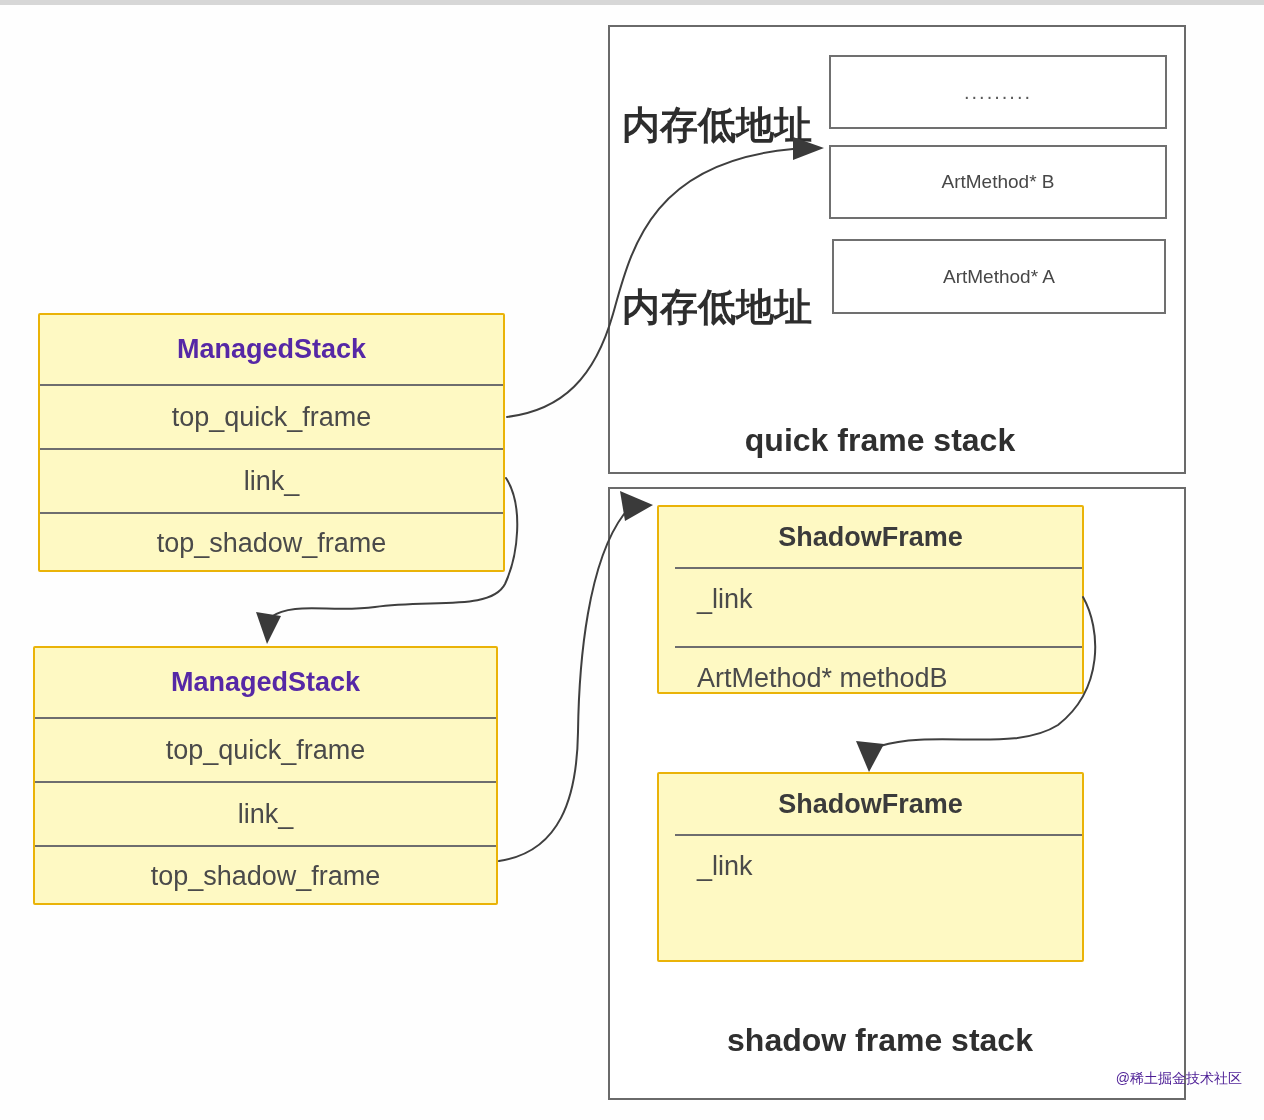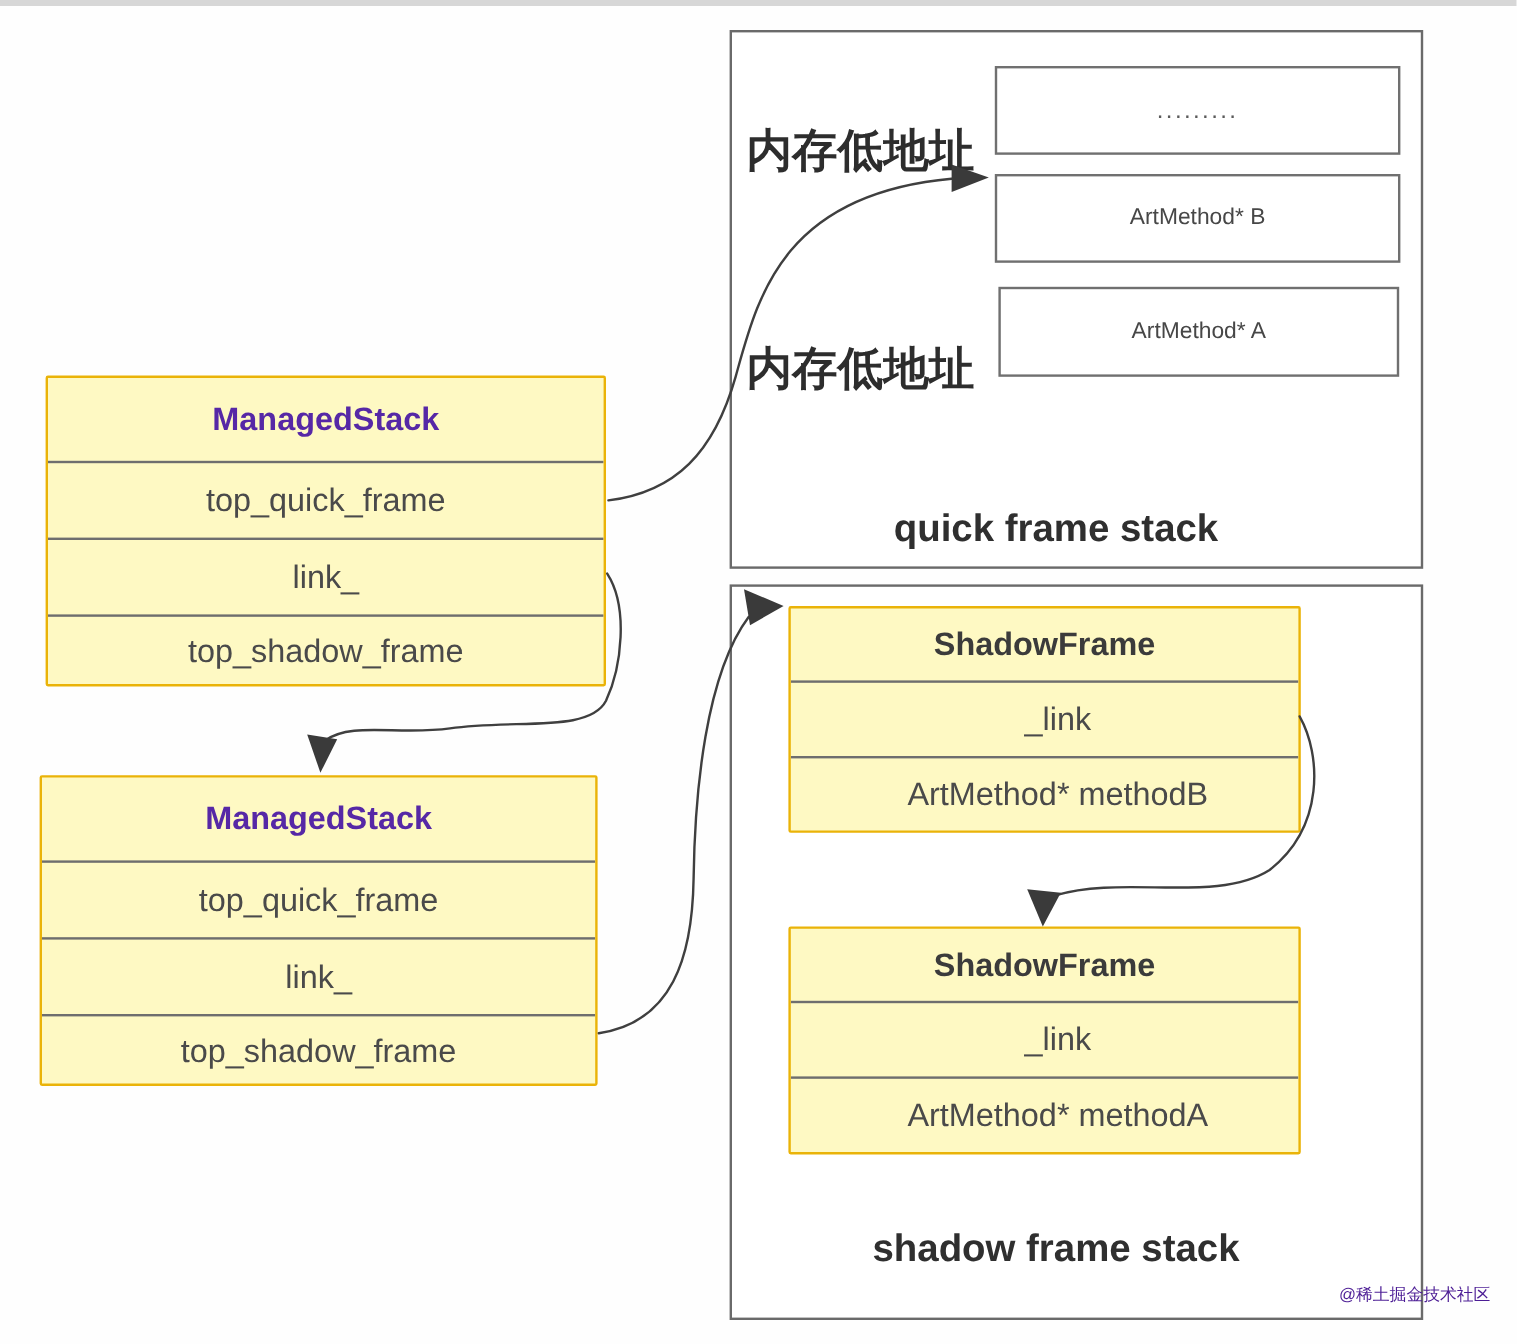--- a/index.html
+++ b/index.html
@@ -38,21 +38,21 @@
 
   .ms1{left:38px;top:313px;width:467px;height:259px;}
   .ms2{left:33px;top:646px;width:465px;height:259px;}
   .ms .title{height:69px;line-height:69px;color:#5628A6;}
   .ms .row{height:64px;line-height:62px;text-align:center;}
   .ms .row.last{height:76px;line-height:58px;}
 
   .sf1{left:47px;top:16px;width:427px;height:189px;}
   .sf2{left:47px;top:283px;width:427px;height:190px;}
   .sf .title{height:60px;line-height:60px;}
-  .sf .row{height:63px;line-height:61px;text-align:center;padding-left:22px;}
+  .sf .row{height:79px;line-height:61px;text-align:left;padding-left:22px;margin-left:16px;}
 
   .watermark{position:absolute;right:22px;top:1070px;font-size:14px;color:#4c1d95;z-index:6;white-space:nowrap;}
 
   svg.arrows{position:absolute;left:0;top:0;z-index:5;pointer-events:none;}
 </style>
 </head>
 <body>
 
 <div class="stage">
   <div class="topstrip"></div>
@@ -68,21 +68,20 @@
 
   <div class="container sfs">
     <div class="record sf sf1">
       <div class="title">ShadowFrame</div>
       <div class="row">_link</div>
       <div class="row">ArtMethod* methodB</div>
     </div>
     <div class="record sf sf2">
       <div class="title">ShadowFrame</div>
       <div class="row">_link</div>
-      <div class="row">ArtMethod* methodA</div>
     </div>
     <div class="stack-label">shadow frame stack</div>
   </div>
 
   <div class="record ms ms1">
     <div class="title">ManagedStack</div>
     <div class="row">top_quick_frame</div>
     <div class="row">link_</div>
     <div class="row last">top_shadow_frame</div>
   </div>

